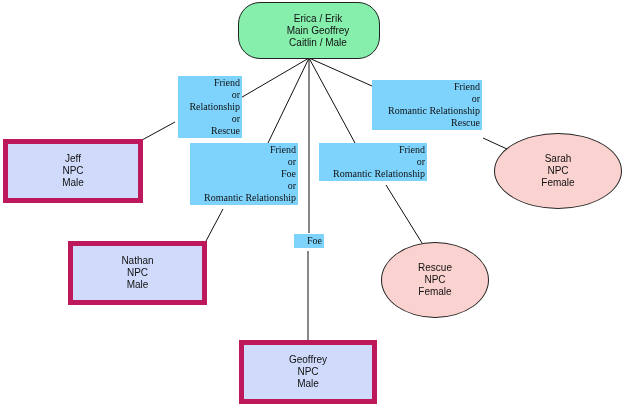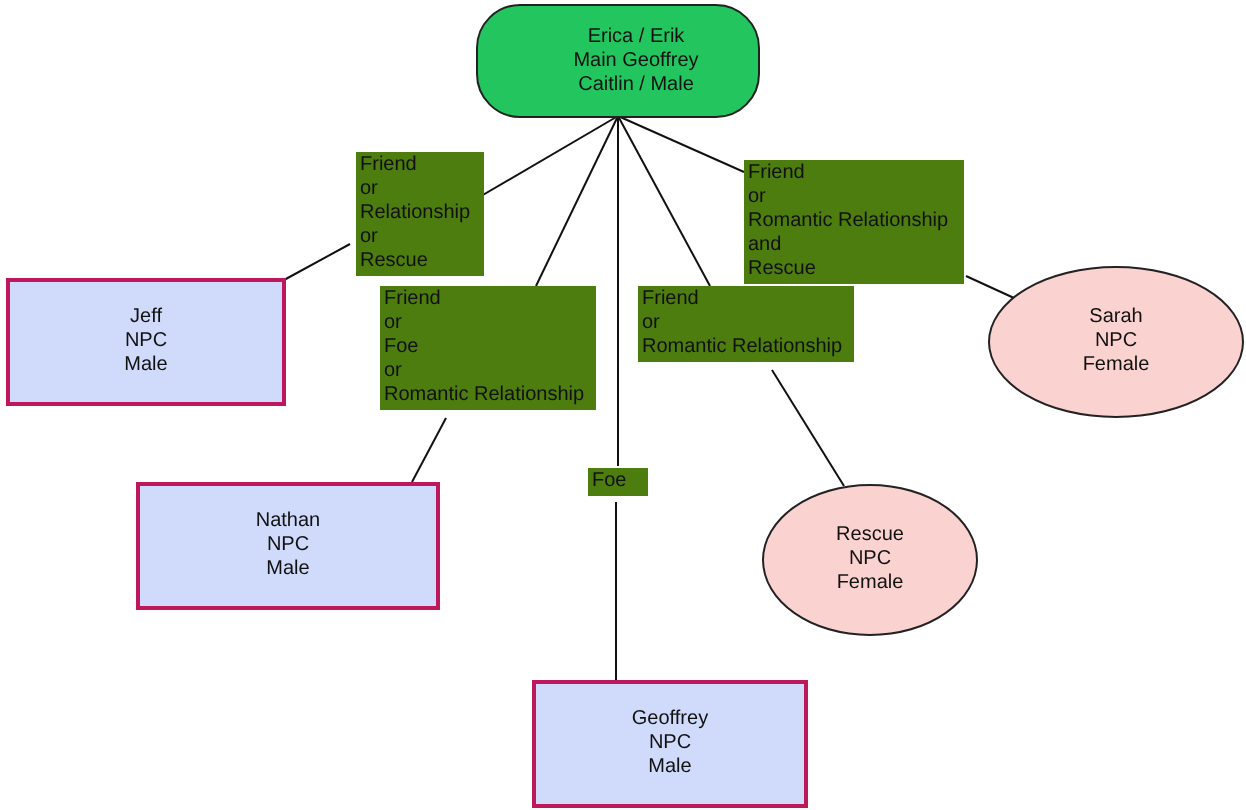--- a/index.html
+++ b/index.html
@@ -2,25 +2,25 @@
 <html><head>
   <meta charset="utf-8">
   <style>
     html, body { margin: 0; padding: 0; background: #ffffff; }
     body { width: 623px; height: 405px; position: relative; overflow: hidden;
            font-family: "Liberation Sans", sans-serif; }
     svg.edges { position: absolute; left: 0; top: 0; width: 623px; height: 405px; }
     .node { position: absolute; box-sizing: border-box; display: flex; flex-direction: column;
             align-items: center; justify-content: center; text-align: center;
             font-size: 10px; line-height: 12px; color: #111; border: 1px solid #333; }
-    .rect { background: #d0dbfb; border: 2px solid #be185d; }
+    .rect { background: #d0dbfb; border: 5px solid #be185d; }
     .ellipse { background: #fad2d0; border-radius: 50%; border: 1px solid #222; justify-content: center; }
-    .pill { background: #22c55e; border-radius: 22px; border: 1px solid #222; padding-left: 18px; }
-    .label { position: absolute; text-align: left; font-size: 10px; line-height: 12px;
-             color: #111; background: #4d7c0f; padding: 1px 2px; white-space: nowrap; }
+    .pill { background: #86efac; border-radius: 22px; border: 1px solid #222; padding-left: 18px; }
+    .label { position: absolute; text-align: right; font-size: 10px; line-height: 12px;
+             color: #111; background: #7dd3fc; padding: 1px 2px; white-space: nowrap; font-family: Liberation Serif, serif; }
     .label span, .node span { display: block; }
   </style>
 </head>
 <body>
 
 <svg class="edges" viewBox="0 0 623 405">
 
   <line x1="309" y1="58" x2="232" y2="103" stroke="#111" stroke-width="1"></line>
   <line x1="175" y1="122" x2="142" y2="140" stroke="#111" stroke-width="1"></line>
 
@@ -42,27 +42,27 @@
   <span>Main Geoffrey</span>
   <span>Caitlin / Male</span>
 </div>
 
 <div class="node rect" style="left:3px; top:139px; width:140px; height:64px;">
   <span>Jeff</span>
   <span>NPC</span>
   <span>Male</span>
 </div>
 
-<div class="node rect" style="left:68px; top:241px; width:152px; height:64px;text-align:center;">
+<div class="node rect" style="left:68px; top:241px; width:139px; height:64px;text-align:center;">
   <span>Nathan</span>
   <span>NPC</span>
   <span>Male</span>
 </div>
 
-<div class="node rect" style="left:239px; top:340px; width:138px; height:64px;margin-left:27px;">
+<div class="node rect" style="left:239px; top:340px; width:138px; height:64px;">
   <span>Geoffrey</span>
   <span>NPC</span>
   <span>Male</span>
 </div>
 
 <div class="node ellipse" style="left:381px; top:242px; width:108px; height:76px;">
   <span>Rescue</span>
   <span>NPC</span>
   <span>Female</span>
 </div>
@@ -96,15 +96,14 @@
 <div class="label" style="left:319px; top:143px; width:104px;">
   <span>Friend</span>
   <span>or</span>
   <span>Romantic Relationship</span>
 </div>
 
 <div class="label" style="left:372px; top:80px; width:106px;">
   <span>Friend</span>
   <span>or</span>
   <span>Romantic Relationship</span>
-  <span>and</span>
   <span>Rescue</span>
 </div>
 
 </body></html>

